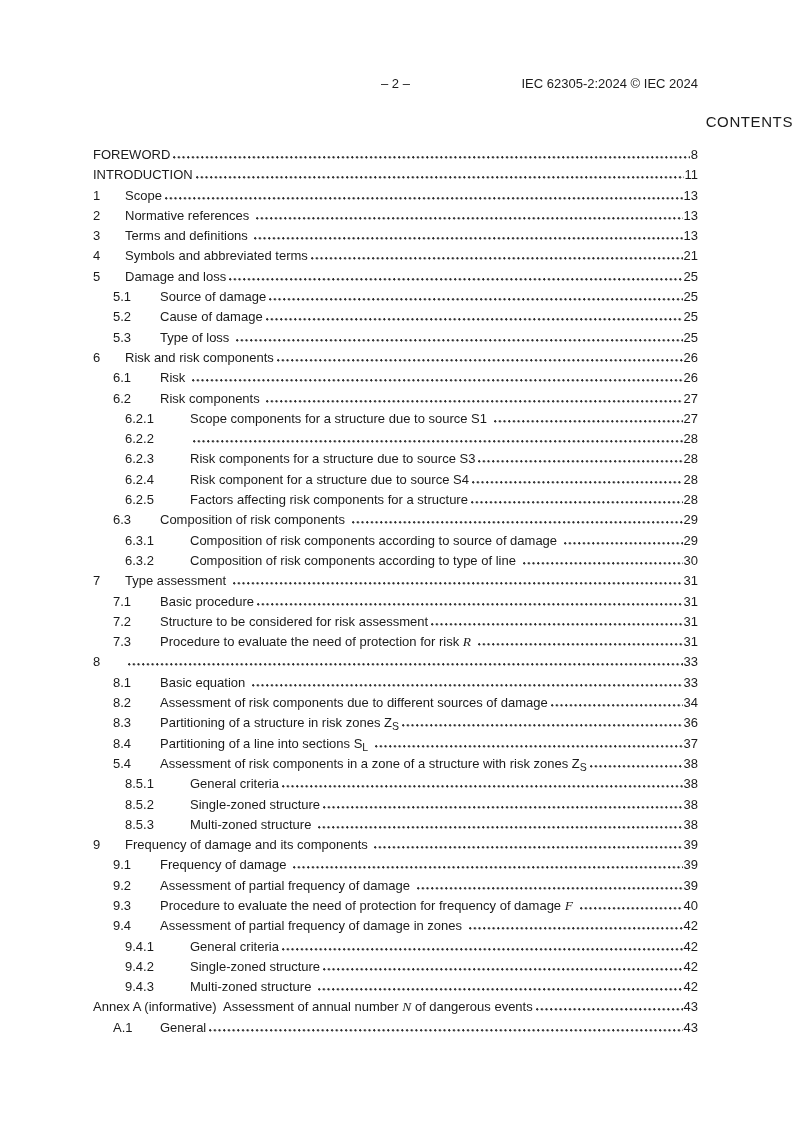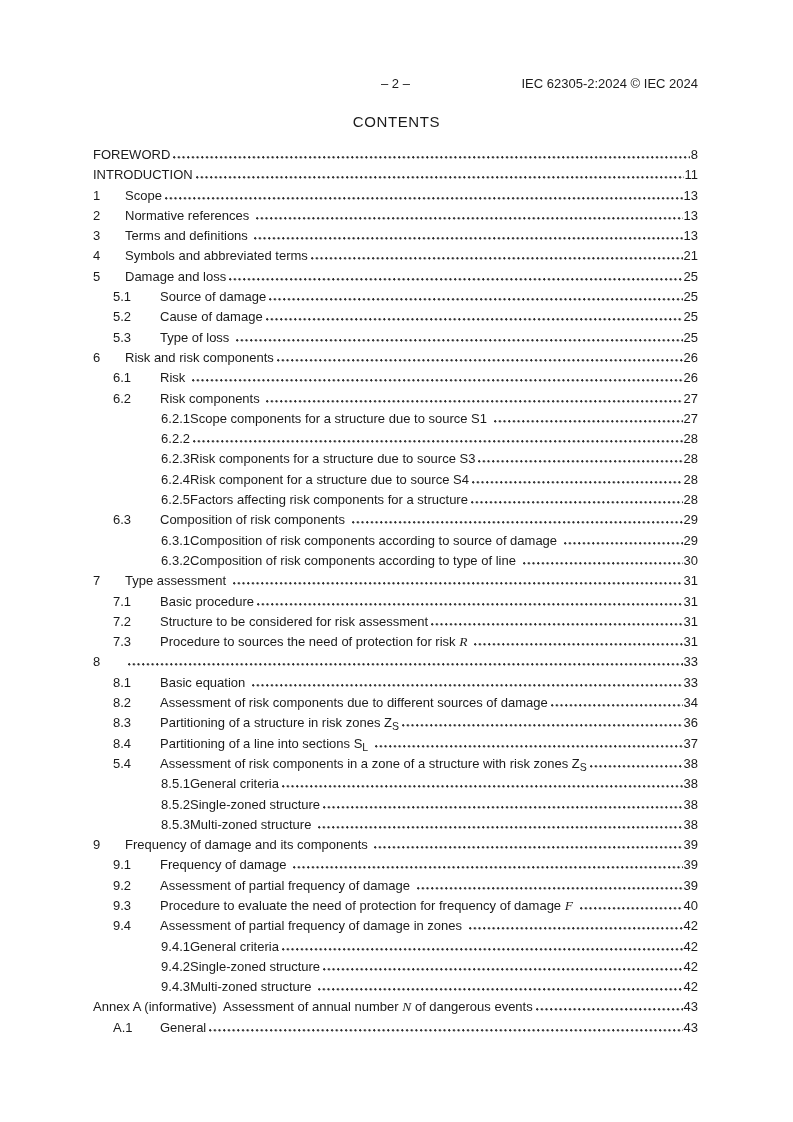--- a/index.html
+++ b/index.html
@@ -28,41 +28,41 @@
   .header .docref {
     position: absolute;
     right: 0;
     white-space: pre;
   }
   .doc-title {
     position: absolute;
     top: 113px;
     left: 0;
     width: 100%;
-    text-align: center;
+    text-align: right;
     font-size: 15px;
     letter-spacing: 0.6px;
   }
   .toc {
     position: absolute;
     top: 145px;
     left: 93px;
     width: 605px;
   }
   .toc-row {
     display: flex;
     align-items: baseline;
     line-height: 20.3px;
     font-size: 13px;
     white-space: pre;
   }
   .num   { flex: none; }
   .l1 .num { width: 32px; }
   .l2 { padding-left: 20px; }  .l2 .num { width: 47px; }
-  .l3 { padding-left: 32px; text-align: right; }  .l3 .num { width: 65px; }
+  .l3 { padding-left: 32px; }  .l3 .num { width: 65px; }
   .title { flex: none; }
   .leader {
     flex: 1 1 auto;
     min-width: 8px;
     height: 3px;
     margin: 0 1px 0 3px;
     align-self: baseline;
     background-image: radial-gradient(circle at 1.2px 1.4px, #2a2a2a 0.95px, rgba(0,0,0,0) 1.35px);
     background-size: 4.7px 3px;
     background-repeat: repeat-x;
@@ -255,21 +255,21 @@
 
     <div class="toc-row l2">
       <span class="num">7.2</span>
       <span class="title"><span>Structure to be considered for risk assessment</span></span>
       <span class="leader"></span>
       <span class="pg">31</span>
     </div>
 
     <div class="toc-row l2">
       <span class="num">7.3</span>
-      <span class="title"><span>Procedure to sources the need of protection for risk </span><span class="var">R</span><span> </span></span>
+      <span class="title"><span>Procedure to evaluate the need of protection for risk </span><span class="var">R</span><span> </span></span>
       <span class="leader"></span>
       <span class="pg">31</span>
     </div>
 
     <div class="toc-row l1">
       <span class="num">8</span>
       <span class="leader"></span>
       <span class="pg">33</span>
     </div>
 

